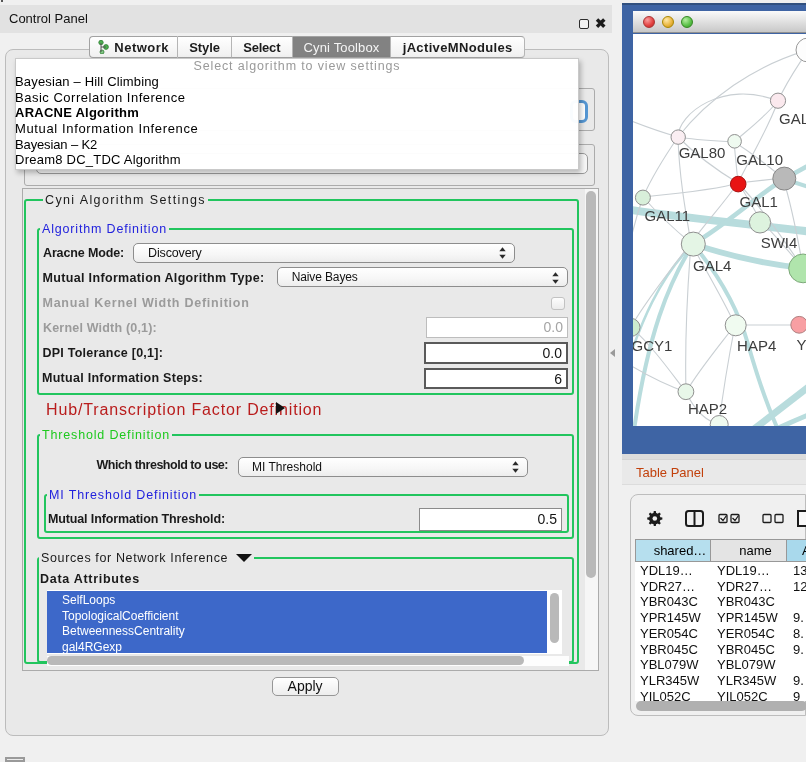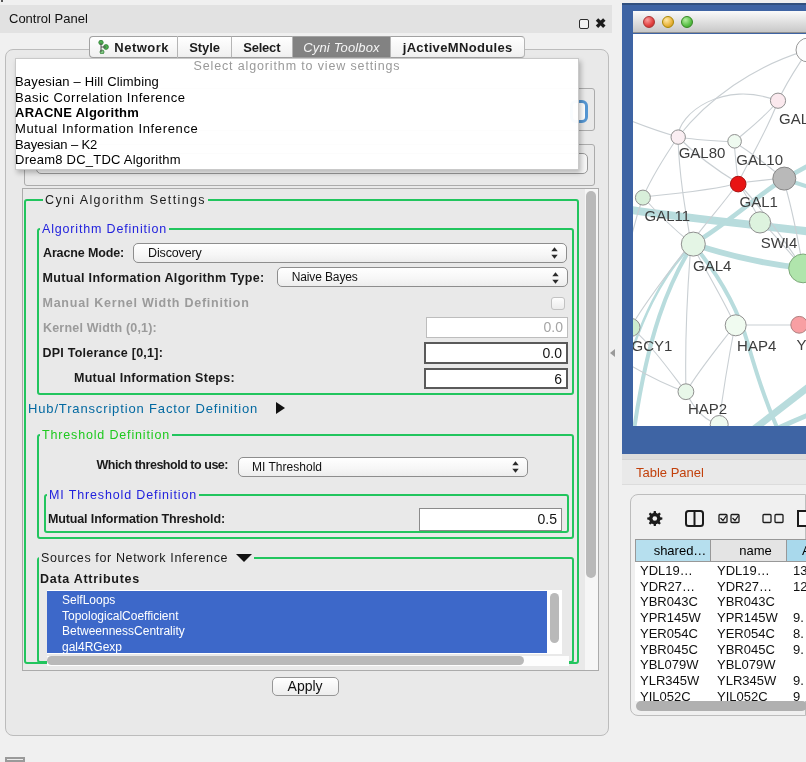--- a/index.html
+++ b/index.html
@@ -14,21 +14,21 @@
 #close-ic { position:absolute; left:595px; top:10px; font-size:13.5px; font-weight:bold; color:#1a1a1a; }
 
 
 #panel { left:5px; top:49px; width:604px; height:687px; background:#e9e9e9; border:1px solid #bcbcbc; border-radius:8px; }
 
 
 .tabrow { position:absolute; display:flex; }
 .tab { height:22px; font-size:13px; font-weight:bold; color:#1c1c1c; background:linear-gradient(#ffffff,#f0f0f0); border-top:1px solid #a2a2a2; border-bottom:1px solid #a2a2a2; border-right:1px solid #b5b5b5; display:flex; align-items:center; justify-content:center; }
 .tab.first { border-left:1px solid #a2a2a2; border-radius:4px 0 0 4px;text-align:right; }
 .tab.last { border-radius:0 4px 4px 0; }
-.tab.sel { background:#828282; color:#f5f5f5; font-weight:normal;font-style:italic; }
+.tab.sel { background:#828282; color:#f5f5f5; font-weight:normal; }
 
 
 .grp { position:absolute; border:2px solid #22c55e; border-radius:3px; }
 .grp > .gl { position:absolute; top:-8px; left:1px; background:#e9e9e9; padding:0 2px; font-size:12.5px; color:#1a1a1a; line-height:15px; white-space:nowrap; }
 
 .lbl { position:absolute; font-size:12.5px; font-weight:bold; color:#1a1a1a; line-height:15px; }
 .lbl.dis { color:#9b9b9b; }
 .combo { position:absolute; height:20px; background:linear-gradient(#ffffff,#f6f6f6 60%,#ededed); border:1px solid #8d8d8d; border-radius:5px; font-size:12.5px; color:#111; line-height:18px; padding-left:14px; }
 .combo .ar { position:absolute; right:7px; top:1.5px; width:9px; height:16px; }
 .field { position:absolute; background:#fff; font-size:14px; color:#141414; text-align:right; line-height:19px; padding-right:4px; }
@@ -76,39 +76,39 @@
     <div class="sbthumb" style="left:579.5px;top:141px;width:10px;height:387px;"></div>
 
     <div class="grp" style="left:18px;top:149px;width:555px;height:465px;">
       <span class="gl" style="left:17px;letter-spacing:1.38px;">Cyni Algorithm Settings</span>
     </div>
 
     <div class="grp" style="left:31px;top:178px;width:537px;height:167px;">
       <span class="gl" style="color:#2222dd;letter-spacing:0.83px;">Algorithm Definition</span>
     </div>
     <div class="lbl" style="left:37px;top:196px;letter-spacing:-0.14px;">Aracne Mode:</div>
-    <div class="combo" style="left:127px;top:192.7px;width:434px;letter-spacing:-0.14px;">Discovery<svg class="ar" viewBox="0 0 9 16">
+    <div class="combo" style="left:127px;top:192.7px;width:382px;letter-spacing:-0.14px;">Discovery<svg class="ar" viewBox="0 0 9 16">
           <path d="M1.3 6.2 4.5 2.2 7.7 6.2Z" fill="#2a2a2a"></path>
           <path d="M1.3 9.8 4.5 13.8 7.7 9.8Z" fill="#2a2a2a"></path>
         </svg></div>
     <div class="lbl" style="left:36.5px;top:221px;letter-spacing:0.34px;">Mutual Information Algorithm Type:</div>
     <div class="combo" style="left:270.7px;top:217.3px;width:291px;font-size:12px;letter-spacing:-0.12px;padding-left:14px;">Naive Bayes<svg class="ar" viewBox="0 0 9 16">
           <path d="M1.3 6.2 4.5 2.2 7.7 6.2Z" fill="#2a2a2a"></path>
           <path d="M1.3 9.8 4.5 13.8 7.7 9.8Z" fill="#2a2a2a"></path>
         </svg></div>
     <div class="lbl dis" style="left:36.5px;top:246px;letter-spacing:0.75px;">Manual Kernel Width Definition</div>
     <div class="abs" style="left:544.5px;top:247px;width:14.5px;height:13px;background:linear-gradient(#fdfdfd,#ececec);border:1px solid #c2c2c2;border-radius:3px;"></div>
     <div class="lbl dis" style="left:37px;top:271px;letter-spacing:0.19px;">Kernel Width (0,1):</div>
     <div class="field dis" style="left:419.5px;top:267px;width:142.5px;height:21px;">0.0</div>
     <div class="lbl" style="left:36.5px;top:296px;letter-spacing:0.24px;">DPI Tolerance [0,1]:</div>
     <div class="field en" style="left:418px;top:292px;width:144px;height:21.5px;">0.0</div>
-    <div class="lbl" style="left:36px;top:321px;letter-spacing:0.27px;margin-left:32px;">Mutual Information Steps:</div>
+    <div class="lbl" style="left:36px;top:321px;letter-spacing:0.27px;">Mutual Information Steps:</div>
     <div class="field en" style="left:418px;top:317.6px;width:144px;height:21px;">6</div>
 
-    <div class="abs" style="left:22px;top:351px;font-size:13px;letter-spacing:0.85px;color:#0369a1;">Hub/Transcription Factor Definition</div>
+    <div class="abs" style="left:40px;top:351px;font-size:16px;letter-spacing:0.85px;color:#b91c1c;">Hub/Transcription Factor Definition</div>
     <div class="abs" style="left:269.9px;top:351.5px;width:0;height:0;border-left:9px solid #111;border-top:6.5px solid transparent;border-bottom:6.5px solid transparent;"></div>
 
     <div class="grp" style="left:31px;top:384px;width:537px;height:105px;">
       <span class="gl" style="color:#1dc91d;letter-spacing:0.84px;">Threshold Definition</span>
     </div>
     <div class="lbl" style="left:90.5px;top:407.5px;letter-spacing:-0.47px;">Which threshold to use:</div>
     <div class="combo" style="left:232px;top:406.6px;width:290px;font-size:12px;letter-spacing:0.02px;padding-left:13px;">MI Threshold<svg class="ar" viewBox="0 0 9 16">
           <path d="M1.3 6.2 4.5 2.2 7.7 6.2Z" fill="#2a2a2a"></path>
           <path d="M1.3 9.8 4.5 13.8 7.7 9.8Z" fill="#2a2a2a"></path>
         </svg></div>

